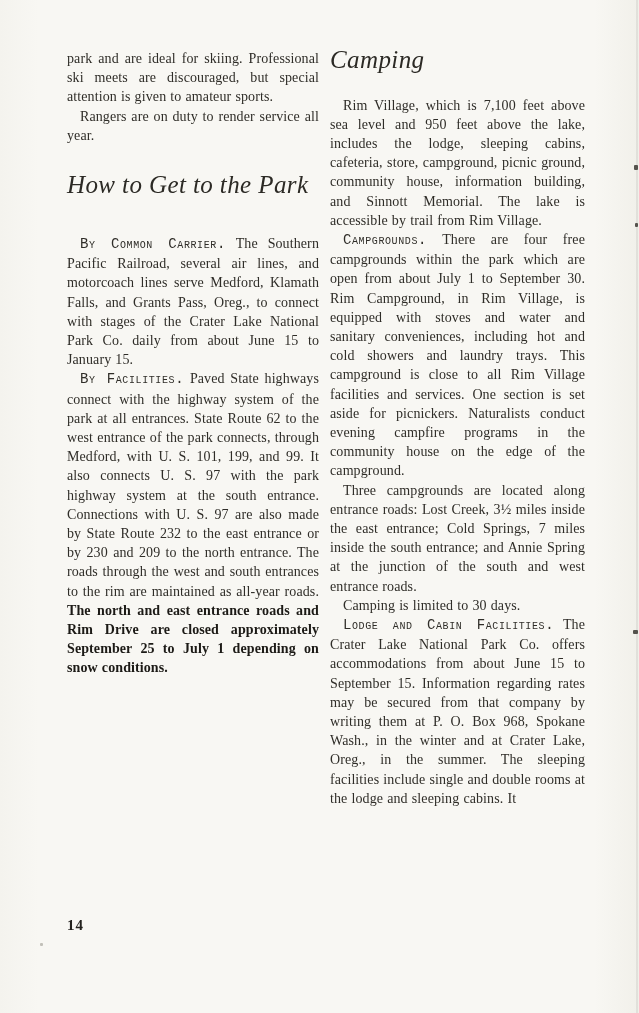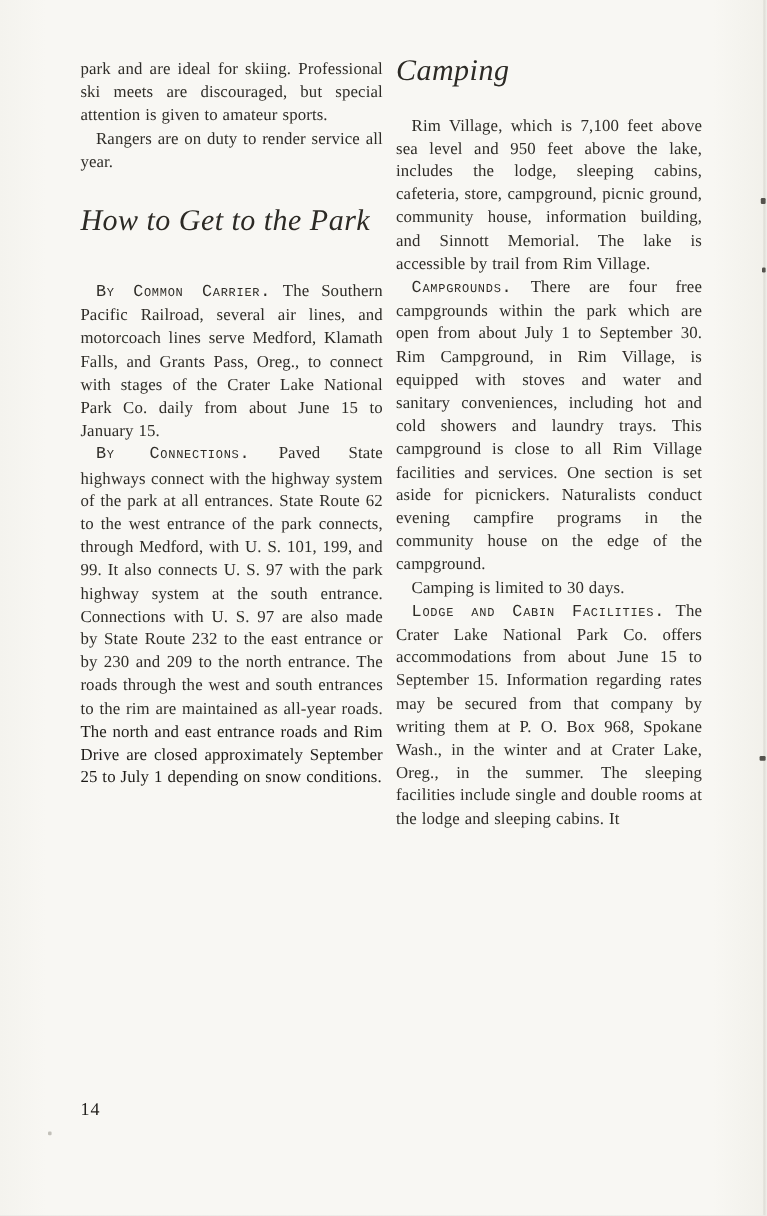--- a/index.html
+++ b/index.html
@@ -53,30 +53,30 @@
     line-height: 30px;
   }
   .heading-camping {
     margin-top: 0;
     margin-bottom: 20px;
     line-height: 31.5px;
   }
   .heading-camping .hline { display: block; }
 
   .bold-tail {
-    font-weight: normal;
+    font-weight: bold;
     color: #1c1a16;
   }
 
   .page-number {
     position: absolute;
     left: 67px;
     top: 917px;
     font-size: 15px;
-    font-weight: 400;
+    font-weight: 700;
     letter-spacing: 1px;
     color: #24221e;
   }
 
   
   .edge-line {
     position: absolute;
     right: 1px;
     top: 0;
     width: 2px;
@@ -99,38 +99,39 @@
     <p class="body-p indent">Rangers are on duty to render service all year.</p>
 
     <h2 class="sec-heading heading-how">How to Get to the Park</h2>
 
     <p class="body-p indent">
       <span class="smallcaps">By Common Carrier.</span>
       <span>The Southern Pacific Railroad, several air lines, and motorcoach lines serve Medford, Klamath Falls, and Grants Pass, Oreg., to connect with stages of the Crater Lake National Park Co. daily from about June 15 to January 15.</span>
     </p>
 
     <p class="body-p indent">
-      <span class="smallcaps">By Connections.</span>
+      <span class="smallcaps">By Facilities.</span>
       <span>Paved State highways connect with the highway system of the park at all entrances.  State Route 62 to the west entrance of the park connects, through Medford, with U. S. 101, 199, and 99.  It also connects U. S. 97 with the park highway system at the south entrance.  Connections with U. S. 97 are also made by State Route 232 to the east entrance or by 230 and 209 to the north entrance.  The roads through the west and south entrances to the rim are maintained as all-year roads.</span>
       <span class="bold-tail">The north and east entrance roads and Rim Drive are closed approximately September 25 to July 1 depending on snow conditions.</span>
     </p>
   </div>
 
   <div class="col col-right">
     <h2 class="sec-heading heading-camping">
       <span class="hline">Camping</span>
     </h2>
 
     <p class="body-p indent">Rim Village, which is 7,100 feet above sea level and 950 feet above the lake, includes the lodge, sleeping cabins, cafeteria, store, campground, picnic ground, community house, information building, and Sinnott Memorial.  The lake is accessible by trail from Rim Village.</p>
 
     <p class="body-p indent">
       <span class="smallcaps">Campgrounds.</span>
       <span>There are four free campgrounds within the park which are open from about July 1 to September 30.  Rim Campground, in Rim Village, is equipped with stoves and water and sanitary conveniences, including hot and cold showers and laundry trays.  This campground is close to all Rim Village facilities and services.  One section is set aside for picnickers.  Naturalists conduct evening campfire programs in the community house on the edge of the campground.</span>
     </p>
 
+    <p class="body-p indent">Three campgrounds are located along entrance roads: Lost Creek, 3½ miles inside the east entrance; Cold Springs, 7 miles inside the south entrance; and Annie Spring at the junction of the south and west entrance roads.</p>
     <p class="body-p indent">Camping is limited to 30 days.</p>
 
     <p class="body-p indent">
       <span class="smallcaps">Lodge and Cabin Facilities.</span>
       <span>The Crater Lake National Park Co. offers accommodations from about June 15 to September 15.  Information regarding rates may be secured from that company by writing them at P. O. Box 968, Spokane Wash., in the winter and at Crater Lake, Oreg., in the summer.  The sleeping facilities include single and double rooms at the lodge and sleeping cabins.  It</span>
     </p>
   </div>
 
   <div class="page-number">14</div>
 

